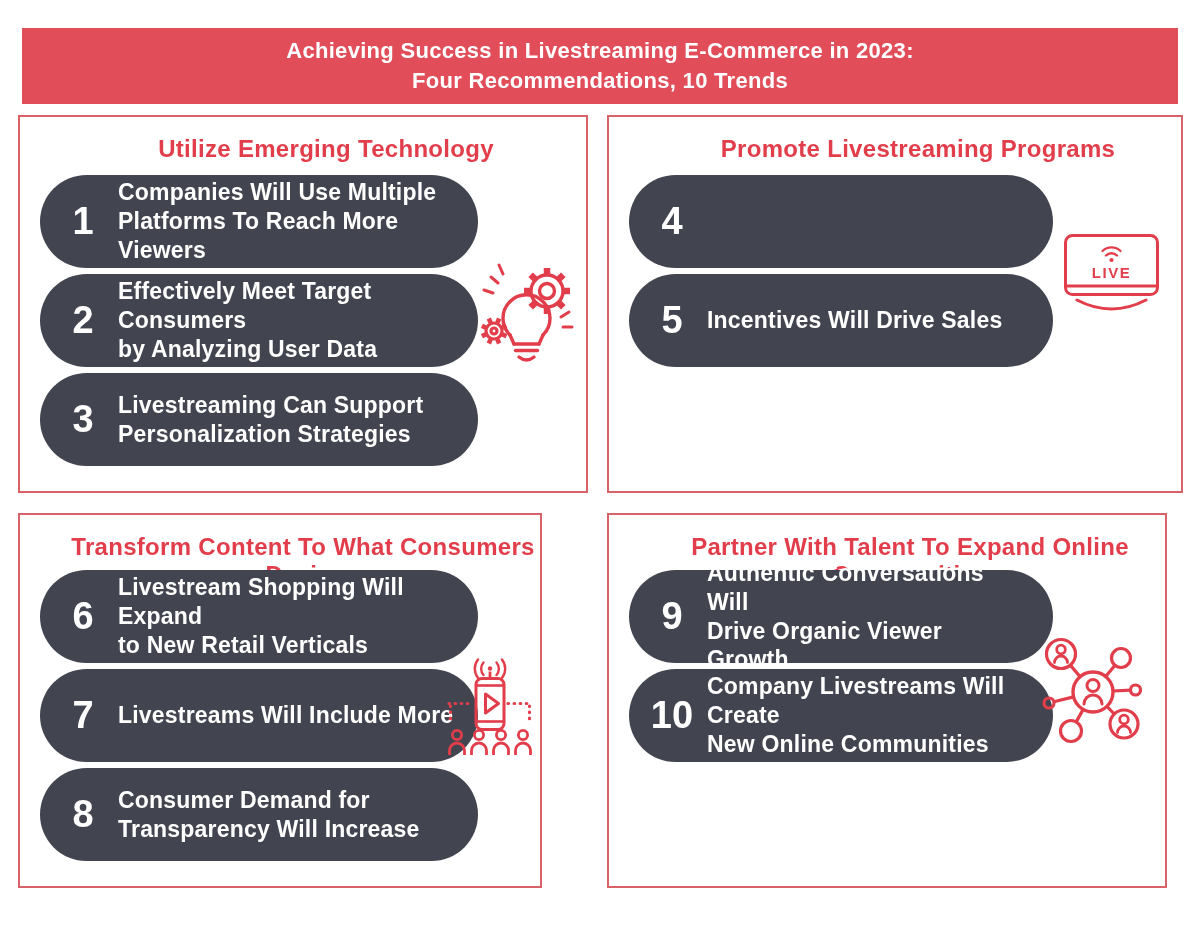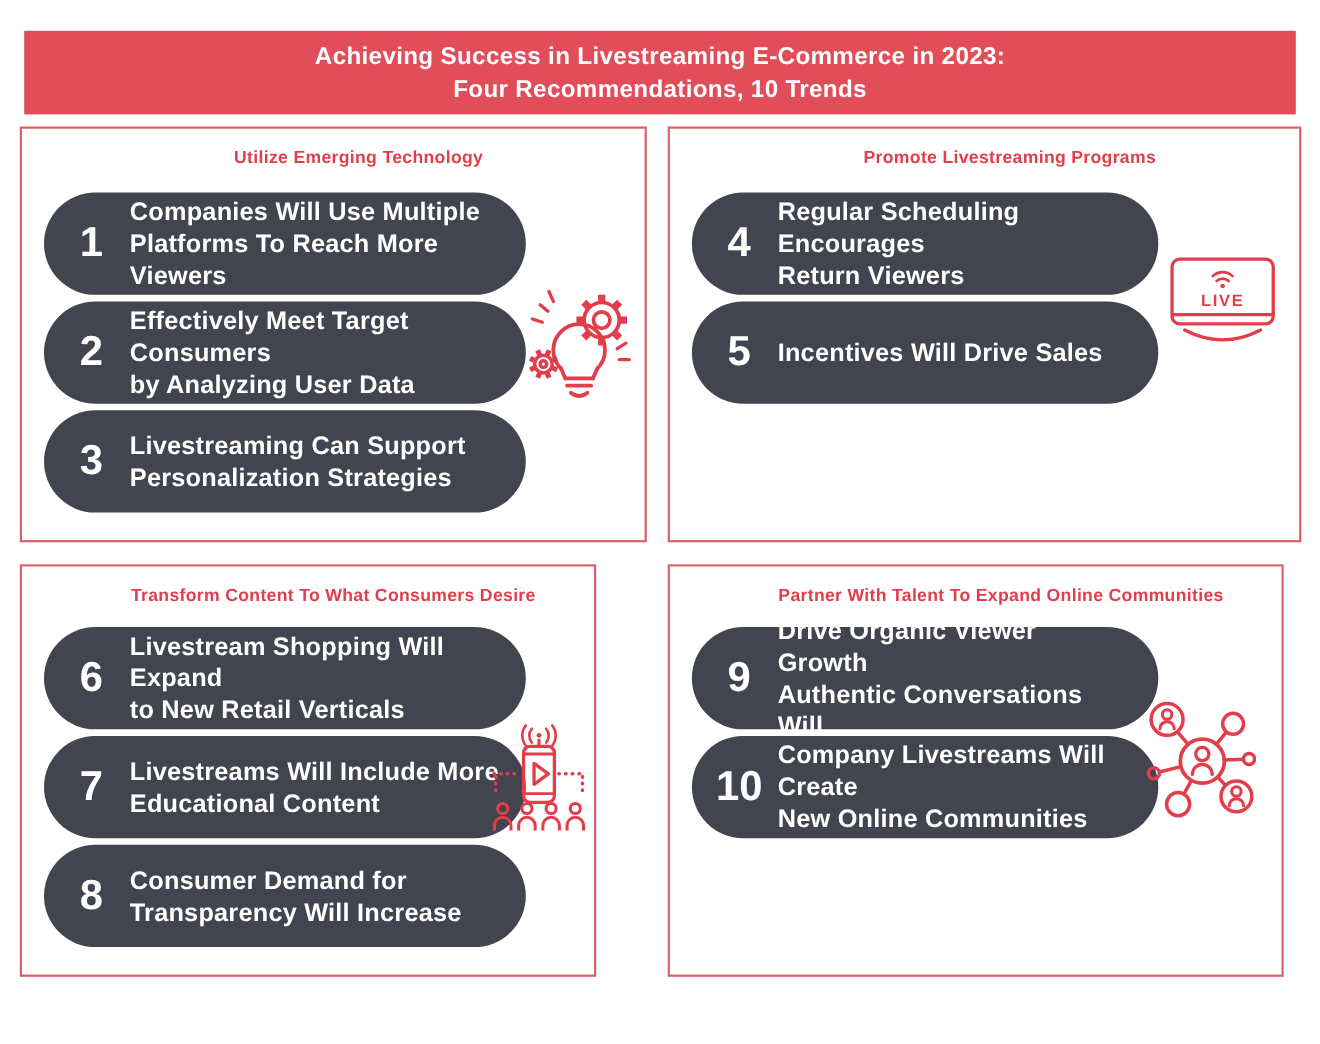--- a/index.html
+++ b/index.html
@@ -25,21 +25,21 @@
   }
   .panel{
     position:absolute;background:var(--background);
     border:2px solid var(--panel-border-red);
   }
   .panel-tl{left:18px;top:115px;width:570px;height:378px;}
   .panel-tr{left:607px;top:115px;width:576px;height:378px;}
   .panel-bl{left:18px;top:513px;width:524px;height:375px;}
   .panel-br{left:607px;top:513px;width:560px;height:375px;}
   .panel-heading{
-    color:var(--accent-red);font-size:16px;font-weight:bold;
+    color:var(--accent-red);font-size:24px;font-weight:bold;
     text-align:center;margin-top:18px;letter-spacing:.3px;padding-left:46px;
   }
   .pills{position:absolute;left:20px;display:flex;flex-direction:column;gap:6px;}
   .panel-tl .pills,.panel-tr .pills{top:58px;}
   .panel-bl .pills,.panel-br .pills{top:55px;}
   .pill{
     background:var(--pill-dark);border-radius:47px;height:93px;
     display:flex;align-items:center;color:var(--text-white);
     padding:0 24px 0 18px;
   }
@@ -138,24 +138,20 @@
       <path d="M38 100 Q45.5 106 53 100"></path>
     </g>
   </svg>
 </section>
 
 <section class="panel panel-tr">
   <h2 class="panel-heading">Promote Livestreaming Programs</h2>
   <div class="pills">
     <div class="pill">
       <span class="num">4</span>
-      <span class="txt">
-        <span class="ln">Regular Scheduling Encourages</span>
-        <span class="ln">Return Viewers</span>
-      </span>
     </div>
     <div class="pill">
       <span class="num">5</span>
       <span class="txt">
         <span class="ln">Incentives Will Drive Sales</span>
         <span class="ln"></span>
       </span>
     </div>
   </div>
   <svg class="icon icon-livetv" viewBox="0 0 97 79">
@@ -176,21 +172,20 @@
       <span class="num">6</span>
       <span class="txt">
         <span class="ln">Livestream Shopping Will Expand</span>
         <span class="ln">to New Retail Verticals</span>
       </span>
     </div>
     <div class="pill">
       <span class="num">7</span>
       <span class="txt">
         <span class="ln">Livestreams Will Include More</span>
-        <span class="ln">Educational Content</span>
       </span>
     </div>
     <div class="pill">
       <span class="num">8</span>
       <span class="txt">
         <span class="ln">Consumer Demand for</span>
         <span class="ln">Transparency Will Increase</span>
       </span>
     </div>
   </div>
@@ -225,22 +220,22 @@
     </g>
   </svg>
 </section>
 
 <section class="panel panel-br">
   <h2 class="panel-heading">Partner With Talent To Expand Online Communities</h2>
   <div class="pills">
     <div class="pill">
       <span class="num">9</span>
       <span class="txt">
+        <span class="ln">Authentic Conversations Will</span>
         <span class="ln">Drive Organic Viewer Growth</span>
-        <span class="ln">Authentic Conversations Will</span>
       </span>
     </div>
     <div class="pill">
       <span class="num">10</span>
       <span class="txt">
         <span class="ln">Company Livestreams Will Create</span>
         <span class="ln">New Online Communities</span>
       </span>
     </div>
   </div>

